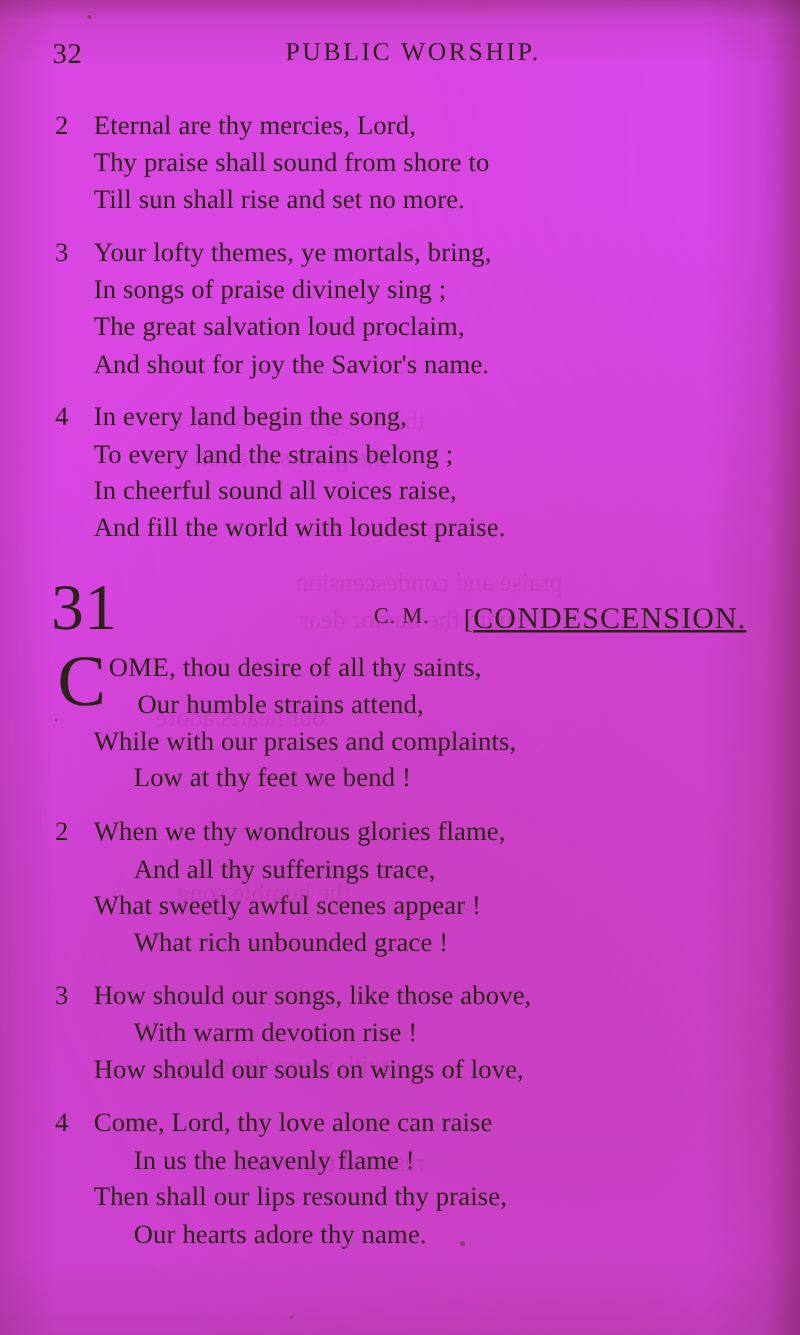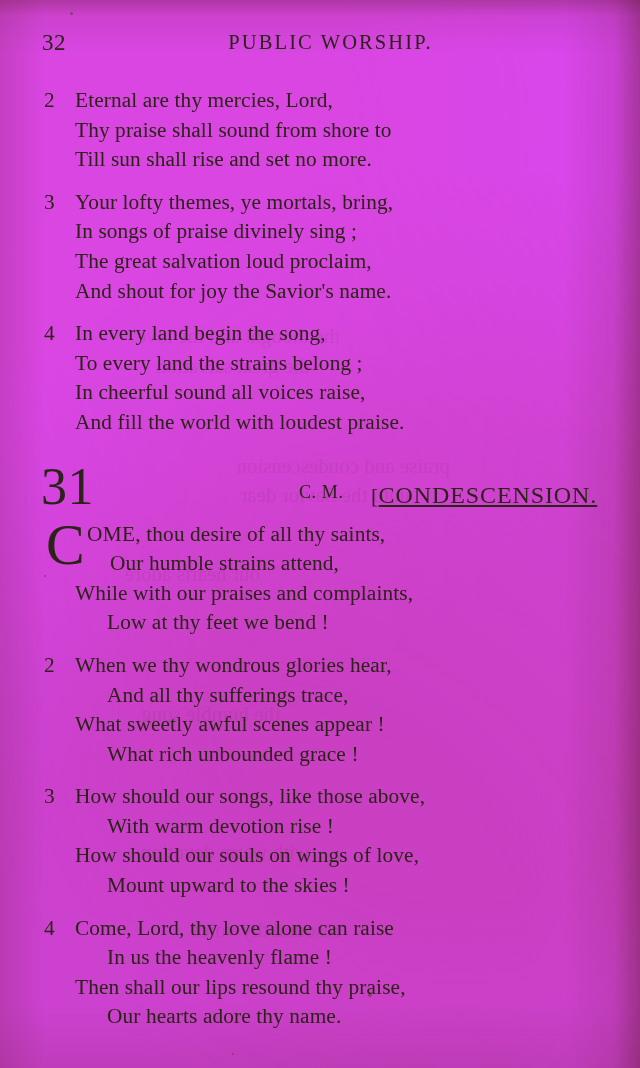--- a/index.html
+++ b/index.html
@@ -293,21 +293,21 @@
             <span class="vtext">While with our praises and complaints,</span>
           </div>
           <div class="vline fourth">
             <span class="vtext">Low at thy feet we bend !</span>
           </div>
         </div>
 
         <div class="stanza">
           <div class="vline">
             <span class="vnum">2</span>
-            <span class="vtext">When we thy wondrous glories hear,</span>
+            <span class="vtext">When we thy wondrous glories flame,</span>
           </div>
           <div class="vline ind">
             <span class="vtext">And all thy sufferings trace,</span>
           </div>
           <div class="vline">
             <span class="vtext">What sweetly awful scenes appear !</span>
           </div>
           <div class="vline ind">
             <span class="vtext">What rich unbounded grace !</span>
           </div>
@@ -316,23 +316,20 @@
         <div class="stanza">
           <div class="vline">
             <span class="vnum">3</span>
             <span class="vtext">How should our songs, like those above,</span>
           </div>
           <div class="vline ind">
             <span class="vtext">With warm devotion rise !</span>
           </div>
           <div class="vline">
             <span class="vtext">How should our souls on wings of love,</span>
-          </div>
-          <div class="vline ind">
-            <span class="vtext">Mount upward to the skies !</span>
           </div>
         </div>
 
         <div class="stanza">
           <div class="vline">
             <span class="vnum">4</span>
             <span class="vtext">Come, Lord, thy love alone can raise</span>
           </div>
           <div class="vline ind">
             <span class="vtext">In us the heavenly flame !</span>

